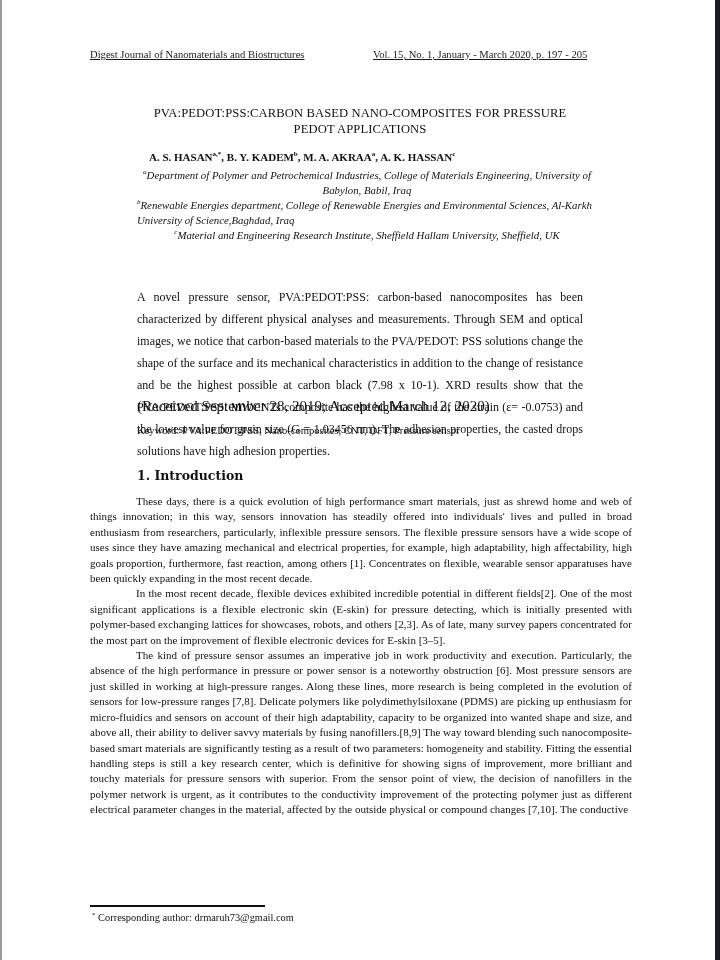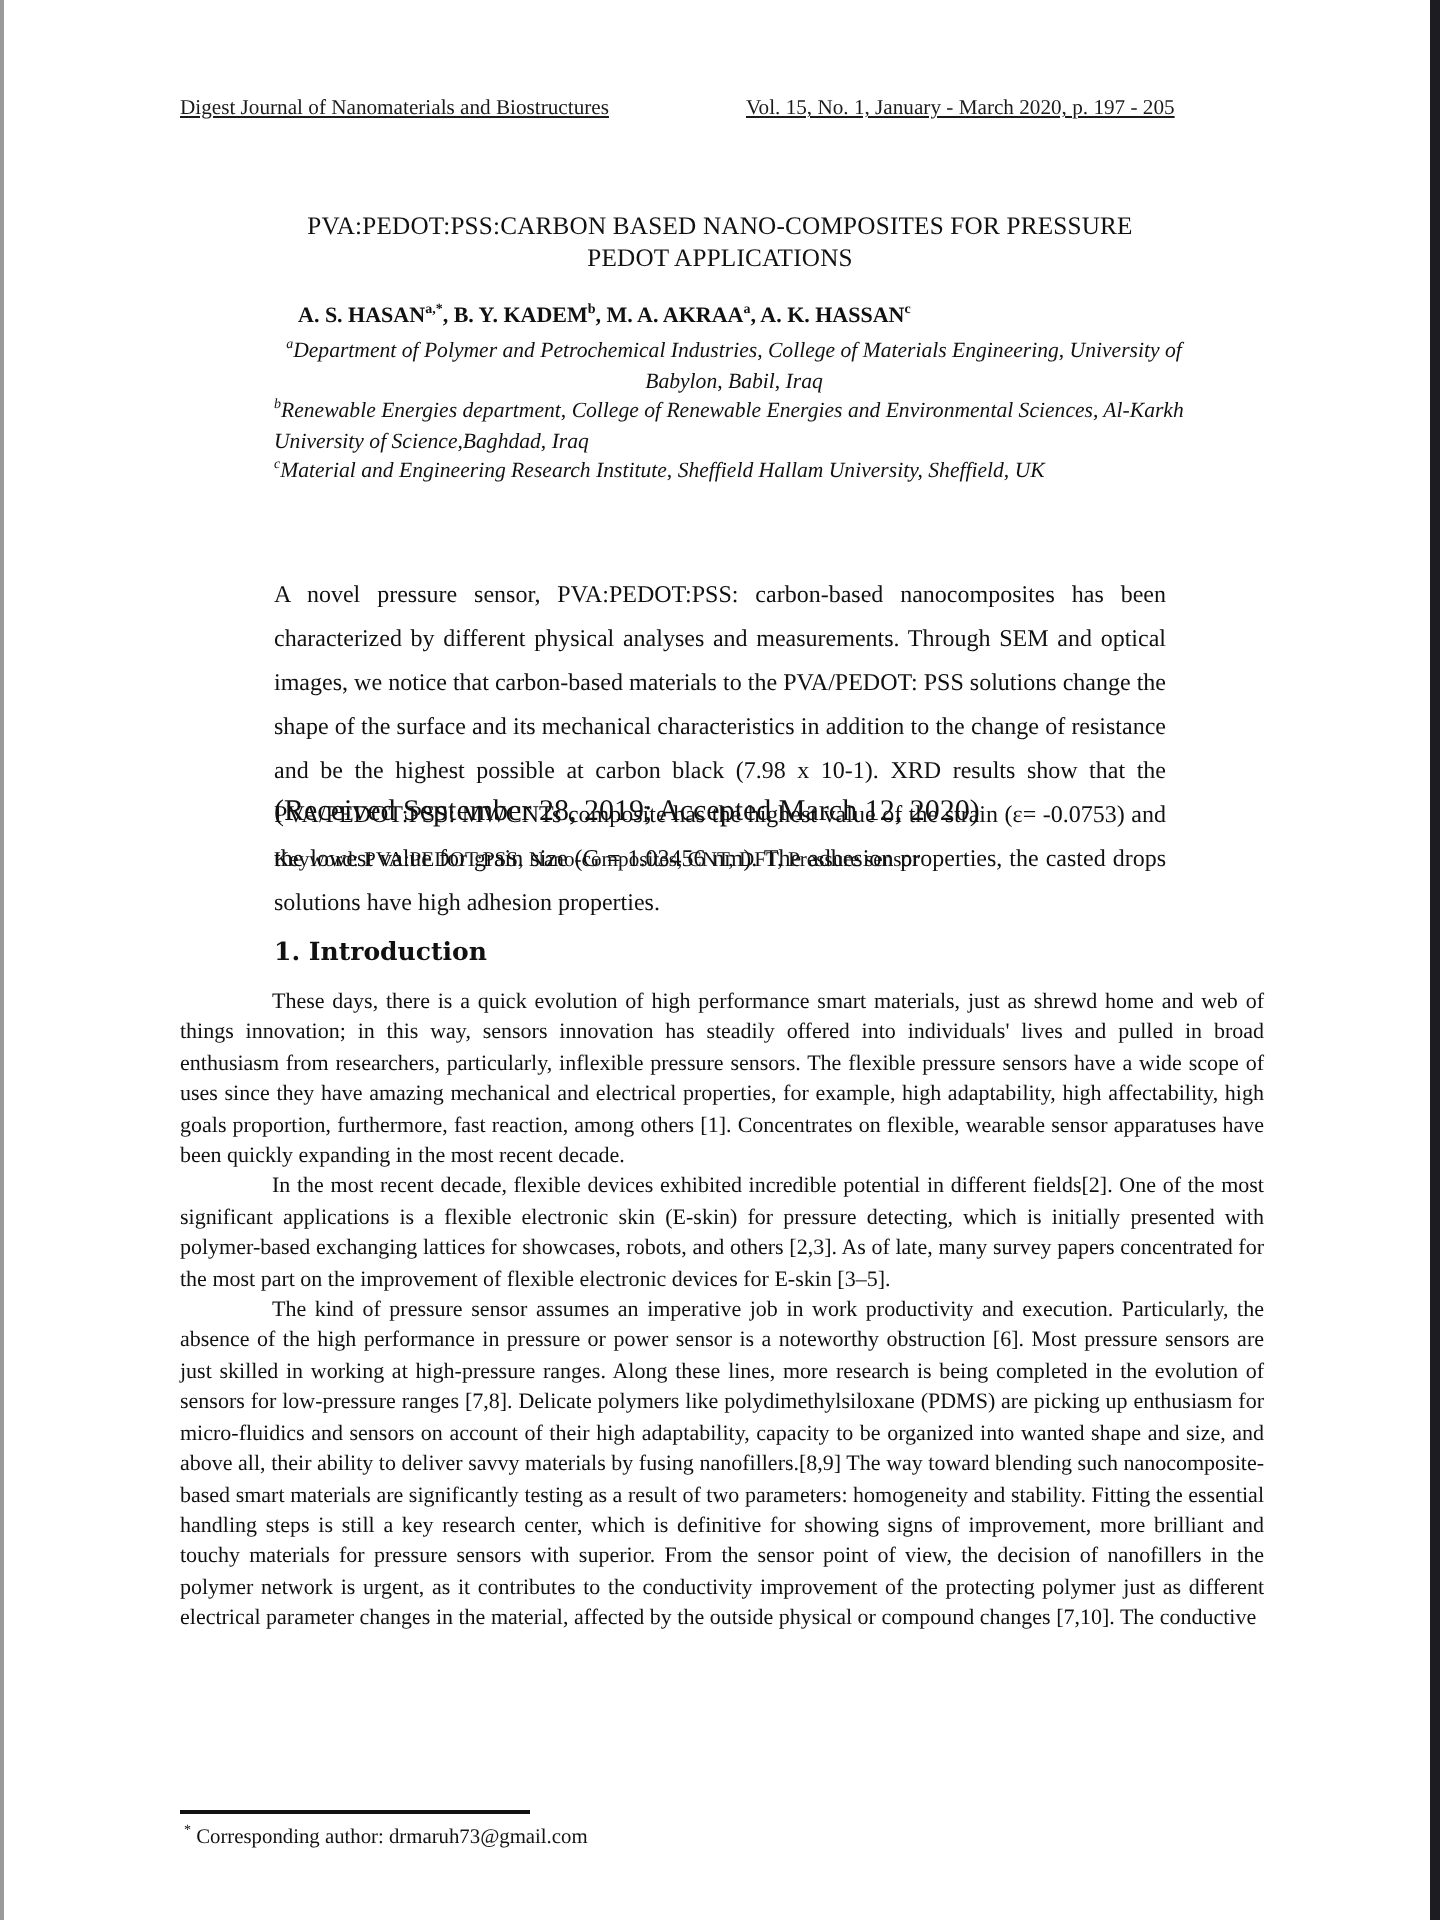--- a/index.html
+++ b/index.html
@@ -42,21 +42,21 @@
 
 <div class="abs title title-1">PVA:PEDOT:PSS:CARBON BASED NANO-COMPOSITES FOR PRESSURE</div>
 <div class="abs title title-2">PEDOT APPLICATIONS</div>
 
 <div class="abs authors">
   <span><span>A. S. HASAN</span><sup>a,*</sup><span>, </span></span><span><span>B. Y. KADEM</span><sup>b</sup><span>, </span></span><span><span>M. A. AKRAA</span><sup>a</sup><span>, </span></span><span><span>A. K. HASSAN</span><sup>c</sup></span>
 </div>
 
 <div class="abs affil" style="top:165px;text-align:center;"><sup>a</sup><span>Department of Polymer and Petrochemical Industries, College of Materials Engineering, University of Babylon, Babil, Iraq</span></div>
 <div class="abs affil" style="top:195px;"><sup>b</sup><span>Renewable Energies department, College of Renewable Energies and Environmental Sciences, Al-Karkh University of Science,Baghdad, Iraq</span></div>
-<div class="abs affil" style="top:225px;"><sup>c</sup><span>Material and Engineering Research Institute, Sheffield Hallam University, Sheffield, UK</span></div>
+<div class="abs affil" style="top:225px;text-align:center;"><sup>c</sup><span>Material and Engineering Research Institute, Sheffield Hallam University, Sheffield, UK</span></div>
 
 <div class="abs abstract">A novel pressure sensor, PVA:PEDOT:PSS: carbon-based nanocomposites has been characterized by different physical analyses and measurements. Through SEM and optical images, we notice that carbon-based materials to the PVA/PEDOT: PSS solutions change the shape of the surface and its mechanical characteristics in addition to the change of resistance and be the highest possible at carbon black (7.98 x 10-1). XRD results show that the PVA/PEDOT:PSS: MWCNTs composite has the highest value of the strain (ε= -0.0753) and the lowest value for grain size (G = 1.03456 nm). The adhesion properties, the casted drops solutions have high adhesion properties.</div>
 
 <div class="abs received">(Received September 28, 2019; Accepted March 12, 2020)</div>
 
 <div class="abs keyword"><span class="kw-label">Keyword:</span><span> PVA:PEDOT:PSS, Nano-composites, CNT, DFT, Pressure sensor</span></div>
 
 <div class="abs intro-heading">1. Introduction</div>
 
 <div class="abs body-text">

